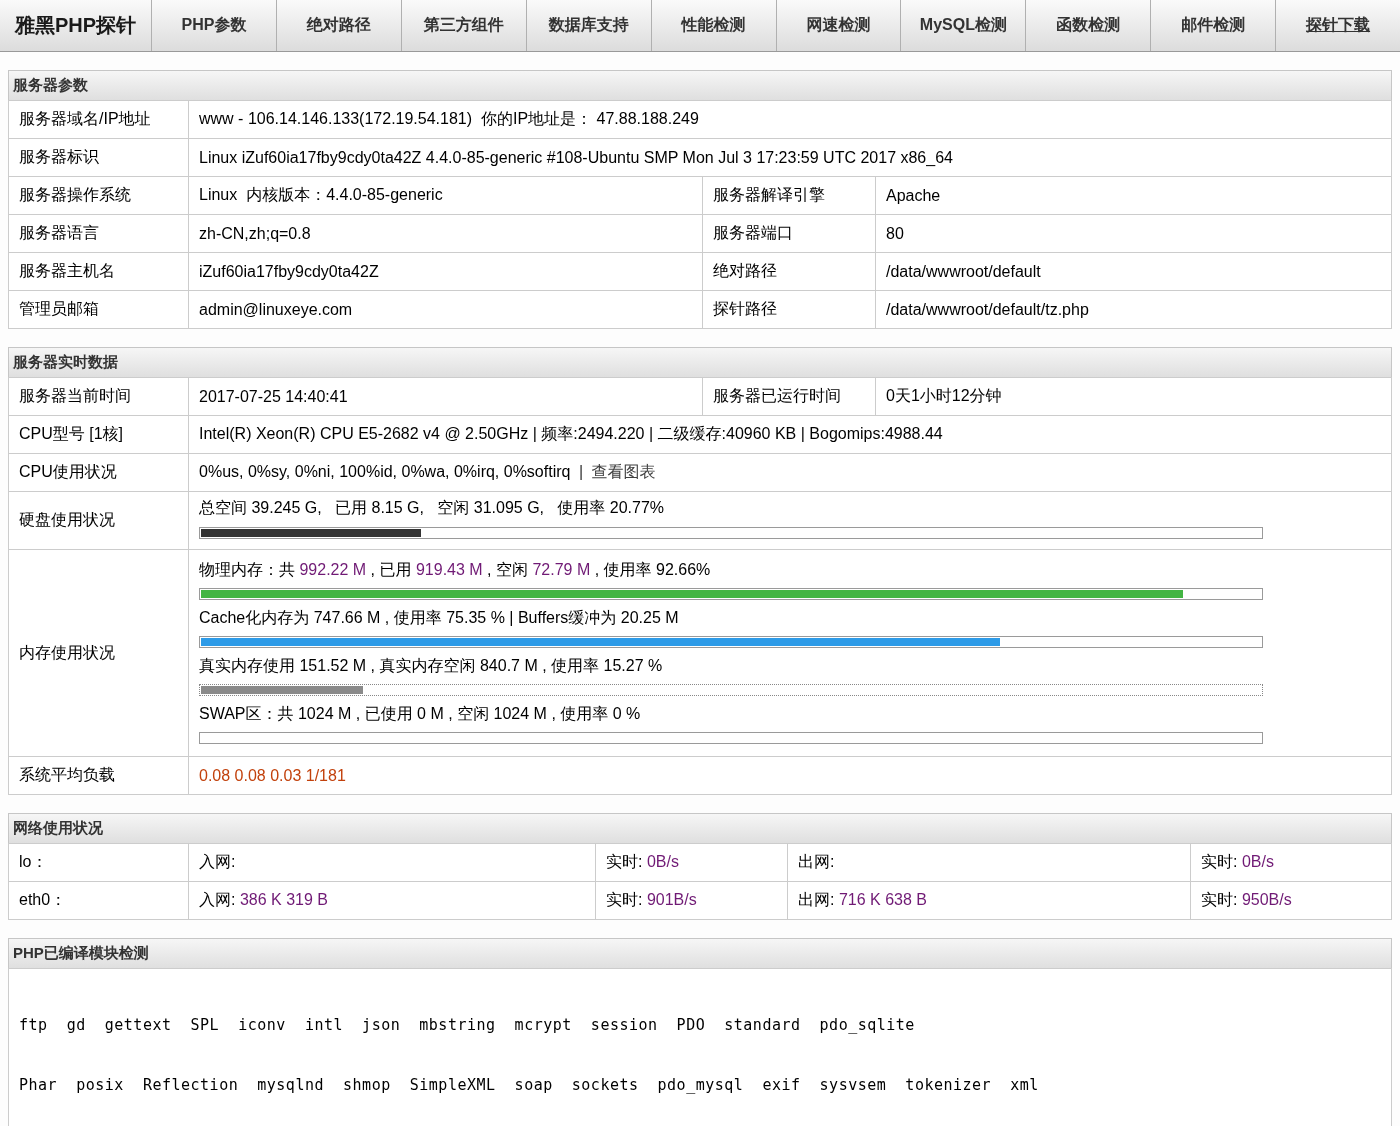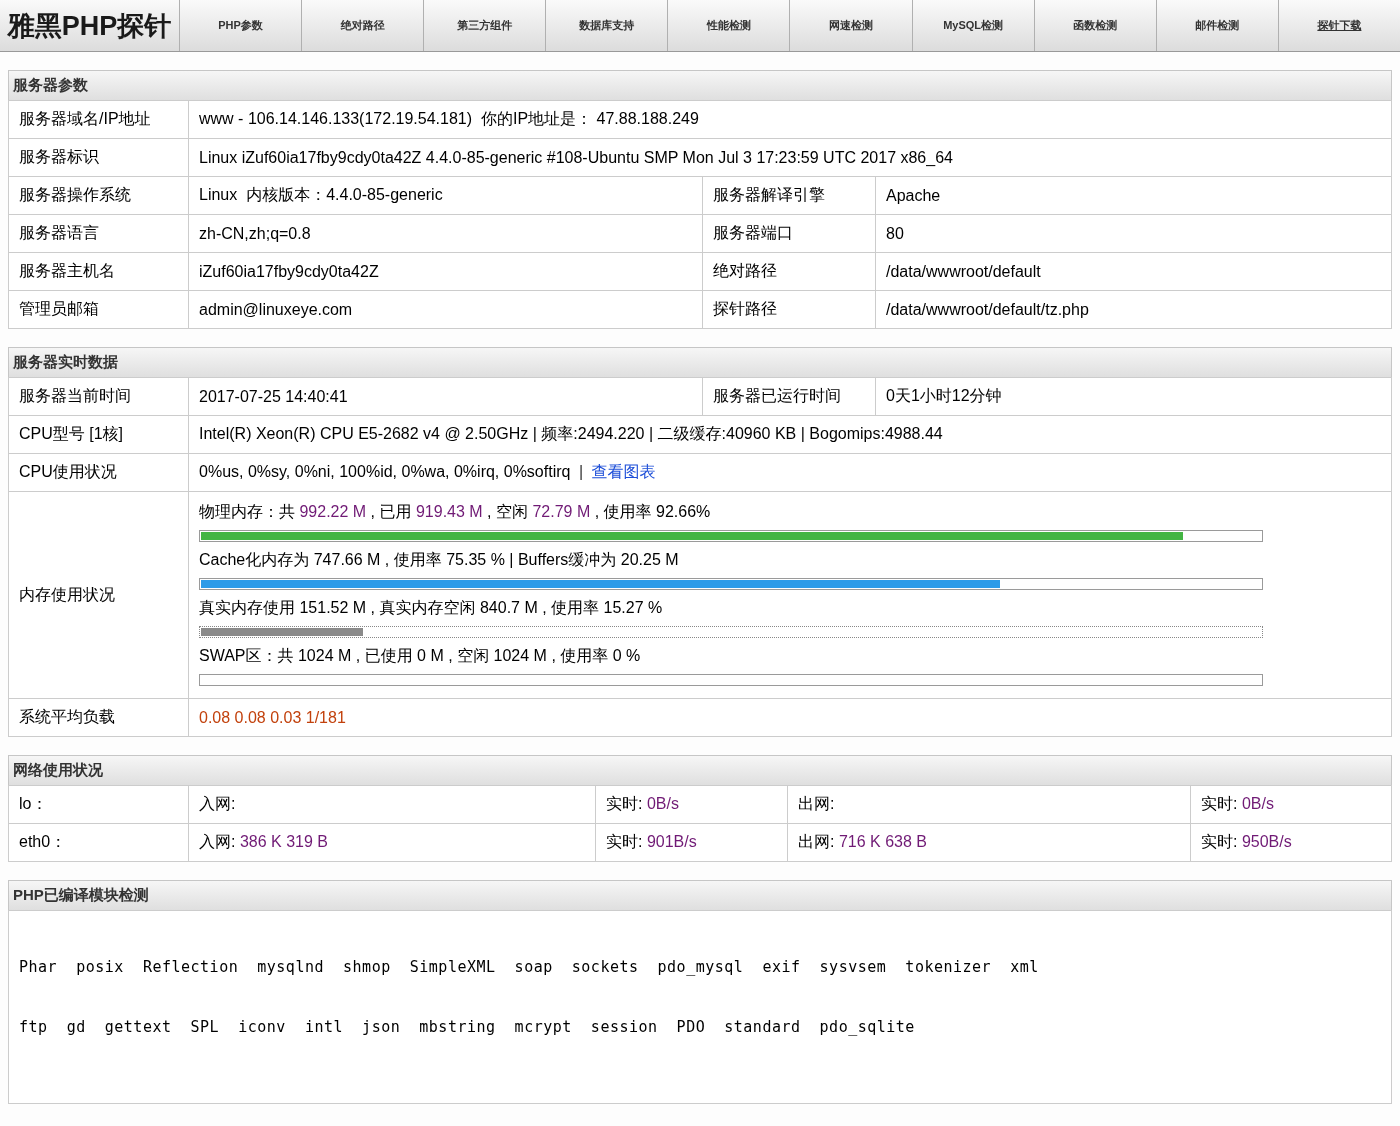--- a/index.html
+++ b/index.html
@@ -10,27 +10,27 @@
     font-family: "Liberation Sans", "DejaVu Sans", sans-serif;
     font-size: 16px;
   }
   
   .nav {
     display: flex; height: 52px;
     background: linear-gradient(#fafafa, #dcdcdc);
     border-bottom: 1px solid #999;
   }
   .brand {
-    width: 180px; display: flex; align-items: center; justify-content: center;
-    font-size: 27px; font-weight: bold; color: #1a1a1a;
+    width: 152px; display: flex; align-items: center; justify-content: center;
+    font-size: 20px; font-weight: bold; color: #1a1a1a;
     border-right: 1px solid #b0b0b0; cursor: pointer;
   }
   .tab {
     flex: 1; display: flex; align-items: center; justify-content: center;
-    font-size: 11px; font-weight: bold; color: #333;
+    font-size: 16px; font-weight: bold; color: #333;
     border-right: 1px solid #b0b0b0; cursor: pointer; white-space: nowrap;
   }
   .tab:last-child { border-right: none; text-decoration: underline; }
 
   .wrap { padding: 0 8px; }
 
   .sec-title {
     margin-top: 18px;
     border: 1px solid #c6c6c6;
     background: linear-gradient(#f6f6f6, #dfdfdf);
@@ -40,21 +40,21 @@
     width: 100%; border-collapse: collapse; background: #fff;
     table-layout: fixed; margin-top: -1px;
   }
   .tbl td {
     border: 1px solid #ccc; padding: 6px 10px; font-size: 16px;
     vertical-align: middle; overflow: hidden; height: 38px;
   }
   .pre { white-space: pre-wrap; }
   .red { color: #701a75; }
   .magenta { color: #c2410c; }
-  .chart-link { color: #1d4ed8; cursor: pointer; }
+  .chart-link { color: #404040; cursor: pointer; }
   .sep { color: #333; padding: 0 4px; }
 
   
   .bar {
     width: 90%; height: 12px; border: 1px solid #9a9a9a;
     background: #fff; padding: 1px; margin: 6px 0 6px;
   }
   .bar-dotted { border: 1px dotted #888; }
   .bar-fill { height: 8px; background: #333; }
   .fill-green { background: #43b543; }
@@ -156,20 +156,29 @@
     </tr>
     <tr>
       <td>CPU使用状况</td>
       <td colspan="3">
         <span>0%us, 0%sy, 0%ni, 100%id, 0%wa, 0%irq, 0%softirq</span>
         <span class="sep">|</span>
         <span class="chart-link">查看图表</span>
       </td>
     </tr>
     <tr>
+      <td>硬盘使用状况</td>
+      <td colspan="3" class="disk-cell">
+        <div class="pre">总空间 39.245 G,   已用 8.15 G,   空闲 31.095 G,   使用率 20.77%</div>
+        <div class="bar">
+          <div class="bar-fill" style="width: 20.77%;"></div>
+        </div>
+      </td>
+    </tr>
+    <tr>
       <td>内存使用状况</td>
       <td colspan="3" class="mem-cell">
         <div class="mem-line">
           <span>物理内存：共 </span><span class="red">992.22 M</span><span> , 已用 </span><span class="red">919.43 M</span><span> , 空闲 </span><span class="red">72.79 M</span><span> , 使用率 92.66%</span>
         </div>
         <div class="bar">
           <div class="bar-fill fill-green" style="width: 92.66%;"></div>
         </div>
         <div class="mem-line">Cache化内存为 747.66 M , 使用率 75.35 % | Buffers缓冲为 20.25 M</div>
         <div class="bar">
@@ -238,18 +247,18 @@
       <td>
         <span>实时:</span>
         <span class="red">950B/s</span>
       </td>
     </tr>
   </tbody>
     </table>
 
   <div class="sec-title">PHP已编译模块检测</div>
   <div class="modules">
+    <div>ftp  gd  gettext  SPL  iconv  intl  json  mbstring  mcrypt  session  PDO  standard  pdo_sqlite</div>
     <div>Phar  posix  Reflection  mysqlnd  shmop  SimpleXML  soap  sockets  pdo_mysql  exif  sysvsem  tokenizer  xml</div>
-    <div>ftp  gd  gettext  SPL  iconv  intl  json  mbstring  mcrypt  session  PDO  standard  pdo_sqlite</div>
     
   </div>
 
 </div>
 
 </body></html>

